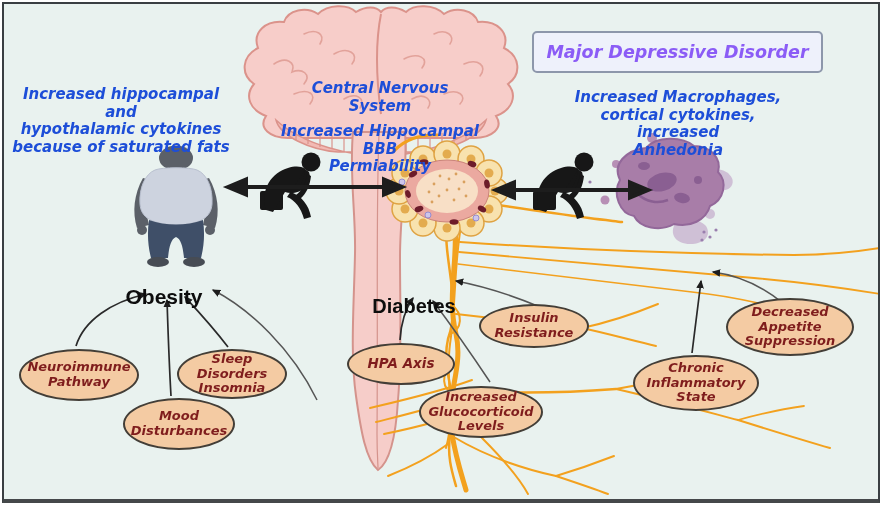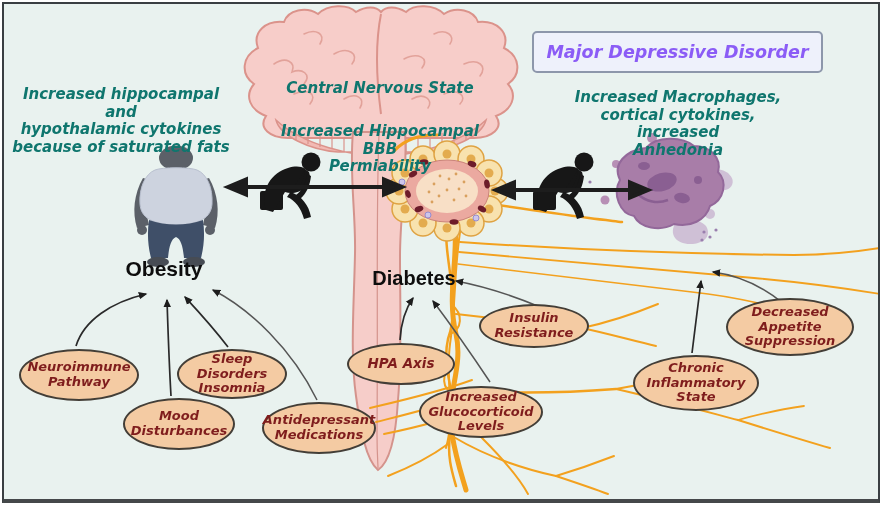--- a/index.html
+++ b/index.html
@@ -4,28 +4,28 @@
 <style>
   html,body{margin:0;padding:0;background:#ffffff;}
   .canvas{
     position:relative;width:878px;height:501px;margin:2px;
     background:#e9f2ef;border:2px solid #3a3f42;border-bottom:4px solid #45484a;
     overflow:hidden;font-family:"DejaVu Sans",sans-serif;
     box-sizing:border-box;
   }
   .art{position:absolute;left:0;top:0;width:882px;height:505px;}
   .txt{
-    position:absolute;color:#0f766e;font-weight:bold;font-style:italic;
+    position:absolute;color:#1d4ed8;font-weight:bold;font-style:italic;
     text-align:center;white-space:pre-line;line-height:1.18;
   }
   .ann{font-size:15px;}
   .heading{
     position:absolute;color:#0d0d0d;font-weight:bold;font-style:normal;
     font-family:"Liberation Sans","DejaVu Sans",sans-serif;
-    text-align:center;white-space:nowrap;
+    text-align:center;white-space:nowrap;margin-top:28px;
   }
   .mdd-box{
     position:absolute;left:528px;top:27px;width:287px;height:38px;
     background:#eef1fb;border:2px solid #8d97ab;border-radius:5px;
     display:flex;align-items:center;justify-content:center;
     font-weight:bold;font-style:italic;font-size:17.5px;color:#8b5cf6;
   }
   .bubble{
     position:absolute;border-radius:50%;background:#f4cba3;border:2px solid #433e37;
     display:flex;align-items:center;justify-content:center;text-align:center;
@@ -265,21 +265,21 @@
   </svg>
 
   <div class="mdd-box">
     <span>Major Depressive Disorder</span>
   </div>
 
   <div class="txt ann" style="left:6px;top:82px;width:222px;">Increased hippocampal and
 hypothalamic cytokines
 because of saturated fats</div>
 
-  <div class="txt ann" style="left:278px;top:76px;width:196px;">Central Nervous State</div>
+  <div class="txt ann" style="left:278px;top:76px;width:196px;">Central Nervous System</div>
 
   <div class="txt ann" style="left:258px;top:119px;width:236px;">Increased Hippocampal BBB
 Permiability</div>
 
   <div class="txt ann" style="left:556px;top:85px;width:236px;">Increased Macrophages,
 cortical cytokines, increased
 Anhedonia</div>
 
   <div class="heading" style="left:100px;top:253px;width:120px;font-size:21px;">Obesity</div>
 
@@ -288,22 +288,20 @@
 
   <div class="bubble" style="left:15px;top:345px;width:120px;height:52px;">Neuroimmune
 Pathway</div>
 
   <div class="bubble" style="left:119px;top:394px;width:112px;height:52px;">Mood
 Disturbances</div>
 
   <div class="bubble" style="left:173px;top:345px;width:110px;height:50px;">Sleep Disorders
 Insomnia</div>
 
-  <div class="bubble" style="left:258px;top:398px;width:114px;height:52px;">Antidepressant
-Medications</div>
 
   <div class="bubble" style="left:343px;top:339px;width:108px;height:42px;font-size:13.5px;font-style:italic;">HPA Axis</div>
 
   <div class="bubble" style="left:475px;top:300px;width:110px;height:44px;">Insulin
 Resistance</div>
 
   <div class="bubble" style="left:415px;top:382px;width:124px;height:52px;text-align:center;">Increased
 Glucocorticoid
 Levels</div>
 

